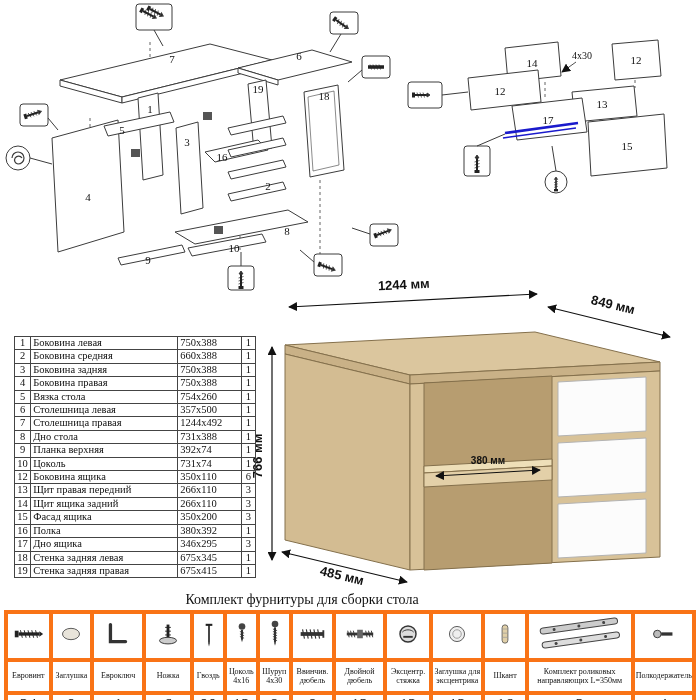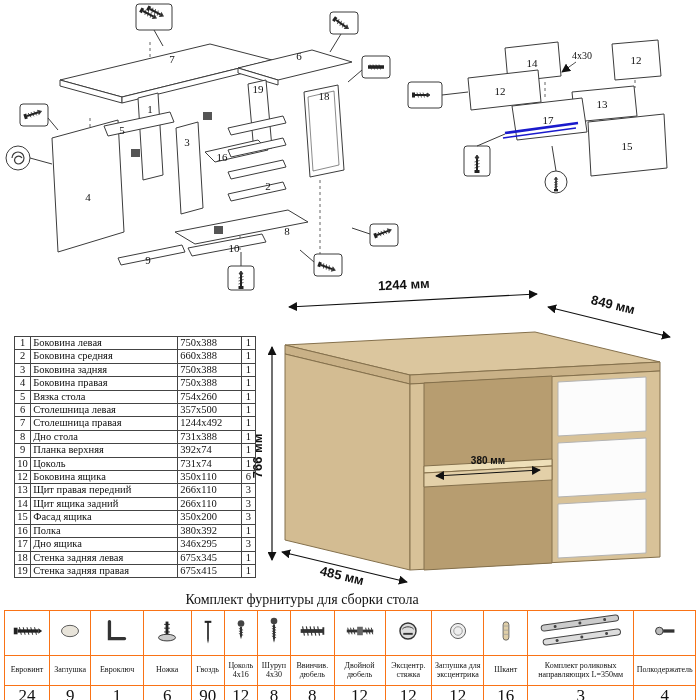--- a/index.html
+++ b/index.html
@@ -14,21 +14,21 @@
   table{border-collapse:collapse;}
   .parts{position:absolute;left:14px;top:336px;width:242px;table-layout:fixed;}
   .parts td{border:1px solid #444;font-size:10.5px;line-height:12.4px;padding:0 2px;
             white-space:nowrap;overflow:hidden;}
   .parts .c-num{width:15px;text-align:center;padding:0;}
   .parts .c-name{width:141px;}
   .parts .c-size{width:58px;text-align:left;}
   .parts .c-qty{width:13px;text-align:center;padding:0;}
   .hw-title{position:absolute;top:592px;left:0;width:604px;text-align:center;font-size:14px;}
   .hw{position:absolute;left:4px;top:610px;width:692px;table-layout:fixed;}
-  .hw td{border:1px solid #f97316;text-align:center;vertical-align:middle;overflow:hidden;padding:0;}
+  .hw td{border:4px solid #f97316;text-align:center;vertical-align:middle;overflow:hidden;padding:0;}
   .hw .icon-cell{height:44px;}
   .hw .name-cell{height:27px;font-size:8px;line-height:8.5px;padding:1px;white-space:normal;}
   .hw .qty-cell{height:14px;font-size:17px;}
 </style>
 </head>
 <body>
 
 <svg id="art" width="700" height="700" viewBox="0 0 700 700">
   <defs>
     <marker id="arr" viewBox="0 0 10 10" refX="9" refY="5" markerWidth="9" markerHeight="9" orient="auto-start-reverse" markerUnits="userSpaceOnUse">

